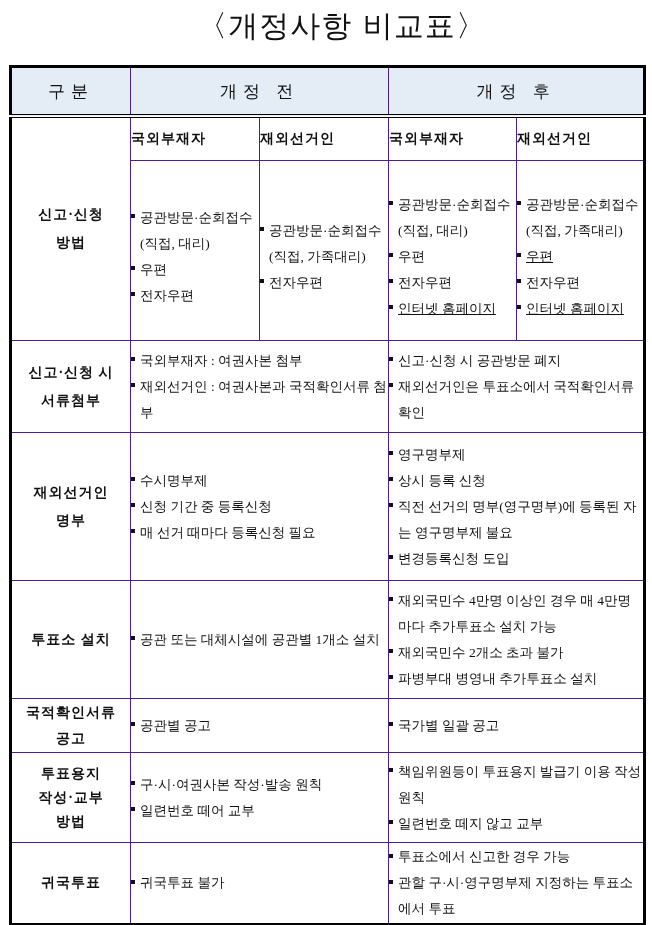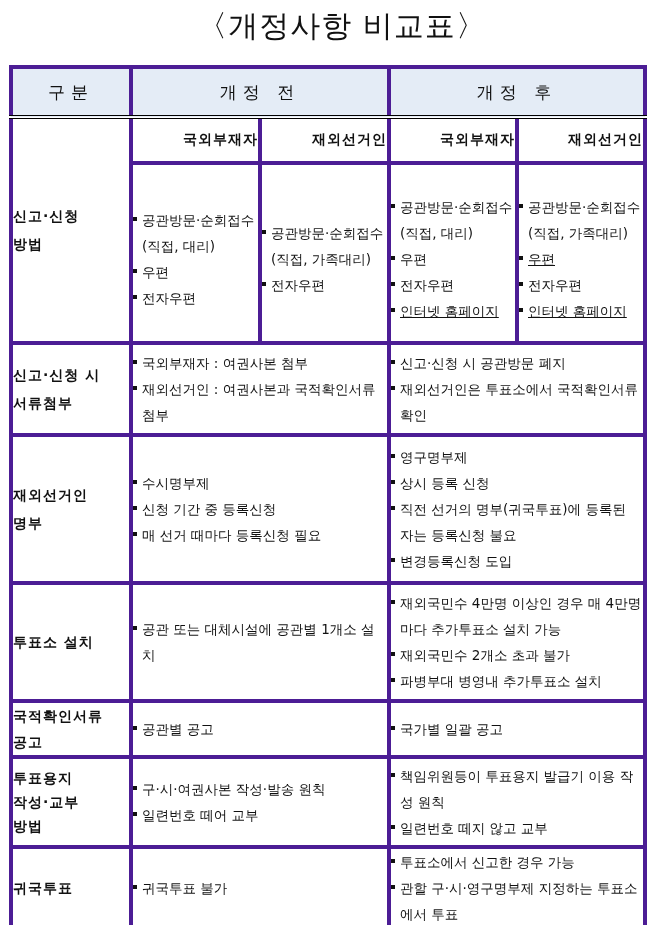--- a/index.html
+++ b/index.html
@@ -2,27 +2,27 @@
 <html><head>
 <meta charset="utf-8">
 <style>
   html, body { margin:0; padding:0; background:#ffffff; }
   body { width:652px; height:925px; position:relative; overflow:hidden;
          font-family:"DejaVu Sans", "Liberation Sans", sans-serif; color:#111; }
   .title { position:absolute; left:16px; top:6px; width:652px; text-align:center;
            font-size:30px; letter-spacing:1px; color:#111; }
   table.cmp { position:absolute; left:9px; top:65px; width:634px;
               border-collapse:collapse; border:3px solid #000; table-layout:fixed; }
-  table.cmp td, table.cmp th { border:4px solid #4c1d95; padding:0; vertical-align:middle; }
+  table.cmp td, table.cmp th { border:1px solid #4c1d95; padding:0; vertical-align:middle;font-family:Liberation Serif, serif; }
   th.hdr { background:#e4ecf6; height:46px; font-weight:normal; font-size:17px;
            letter-spacing:6px; }
   tr.hdr-row th { border-bottom:4px double #000; }
-  td.cat { text-align:left; font-weight:bold; font-size:14px; line-height:28px;
+  td.cat { text-align:center; font-weight:bold; font-size:14px; line-height:28px;
            letter-spacing:1px; }
-  td.sub { text-align:right; font-weight:bold; font-size:14px; height:42px; letter-spacing:1px; }
+  td.sub { text-align:left; font-weight:bold; font-size:14px; height:42px; letter-spacing:1px; }
   td.cell { font-size:13.5px; line-height:26px; padding:3px 4px 3px 4px; vertical-align:top; }
   td.cell.mid { vertical-align:middle;margin-left:38px; }
   .item { display:block; padding-left:9px; text-indent:-9px; }
   .bullet { display:inline-block; width:4px; height:4px; background:#111;
             margin-right:5px; vertical-align:middle; position:relative; top:-2px; }
   .u { text-decoration:underline; }
 </style>
 </head>
 <body>
 
@@ -98,21 +98,21 @@
       <div>명부</div>
     </td>
     <td class="cell" colspan="2">
       <span class="item"><span class="bullet"></span><span>수시명부제</span></span>
       <span class="item"><span class="bullet"></span><span>신청 기간 중 등록신청</span></span>
       <span class="item"><span class="bullet"></span><span>매 선거 때마다 등록신청 필요</span></span>
     </td>
     <td class="cell" colspan="2">
       <span class="item"><span class="bullet"></span><span>영구명부제</span></span>
       <span class="item"><span class="bullet"></span><span>상시 등록 신청</span></span>
-      <span class="item"><span class="bullet"></span><span>직전 선거의 명부(귀국투표)에 등록된 자는 등록신청 불요</span></span>
+      <span class="item"><span class="bullet"></span><span>직전 선거의 명부(영구명부)에 등록된 자는 영구명부제 불요</span></span>
       <span class="item"><span class="bullet"></span><span>변경등록신청 도입</span></span>
     </td>
   </tr>
 
   <tr style="height:118px">
     <td class="cat">
       <div>투표소 설치</div>
     </td>
     <td class="cell mid" colspan="2">
       <span class="item"><span class="bullet"></span><span>공관 또는 대체시설에 공관별 1개소 설치</span></span>

